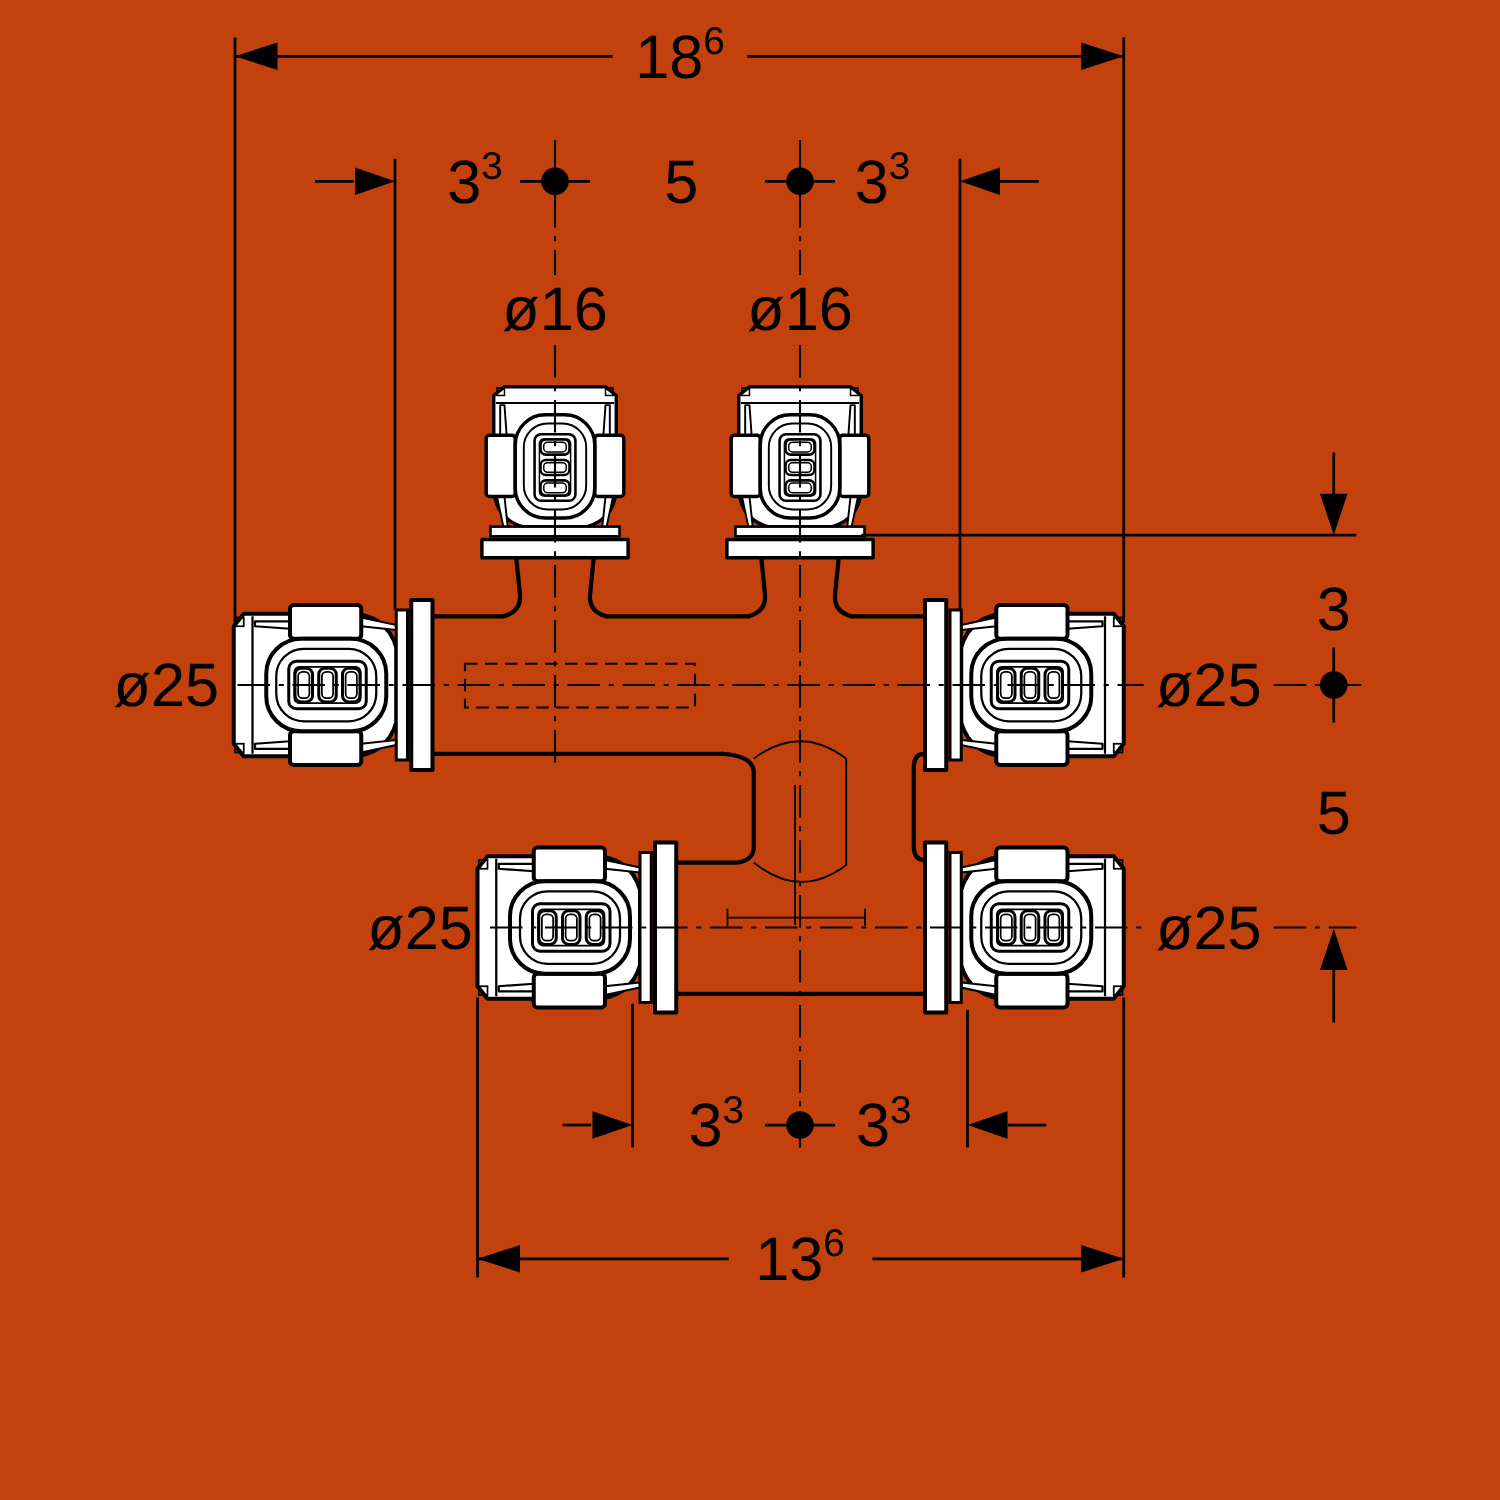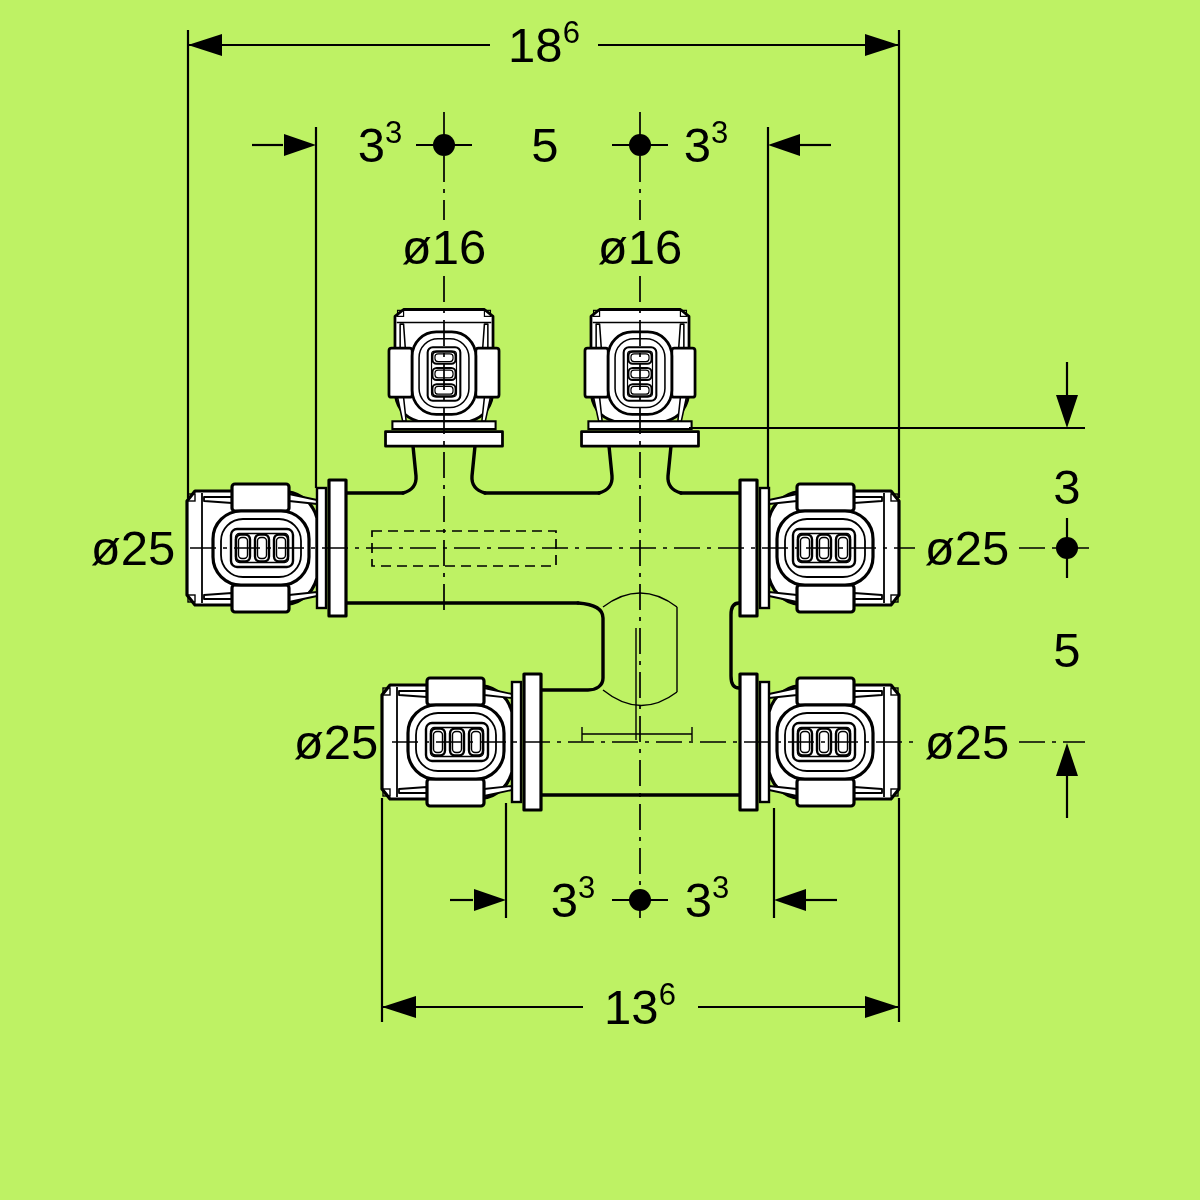--- a/index.html
+++ b/index.html
@@ -1,16 +1,16 @@
 <!DOCTYPE html>
 <html><head>
 <meta charset="utf-8">
 <style>
   html,body{margin:0;padding:0;background:#ffffff;}
-  .page{width:1200px;height:1200px;background:#bef264;position:relative;overflow:hidden;}
+  .page{width:1200px;height:1200px;background:#c2410c;position:relative;overflow:hidden;}
   svg{display:block;}
   
   .outline     {fill:none;stroke:#000;stroke-width:3.4;stroke-linecap:round;stroke-linejoin:round;}
   .outline-f   {fill:#fff;stroke:#000;stroke-width:3.2;stroke-linejoin:round;}
   .detail      {fill:none;stroke:#000;stroke-width:1.8;}
   .detail-f    {fill:#fff;stroke:#000;stroke-width:2.4;}
   .fine        {fill:none;stroke:#000;stroke-width:1.4;}
   .sliver      {fill:#fff;stroke:#000;stroke-width:1.8;stroke-linejoin:round;}
   .dim         {fill:none;stroke:#000;stroke-width:2.2;}
   .arrow       {fill:#000;stroke:none;}

